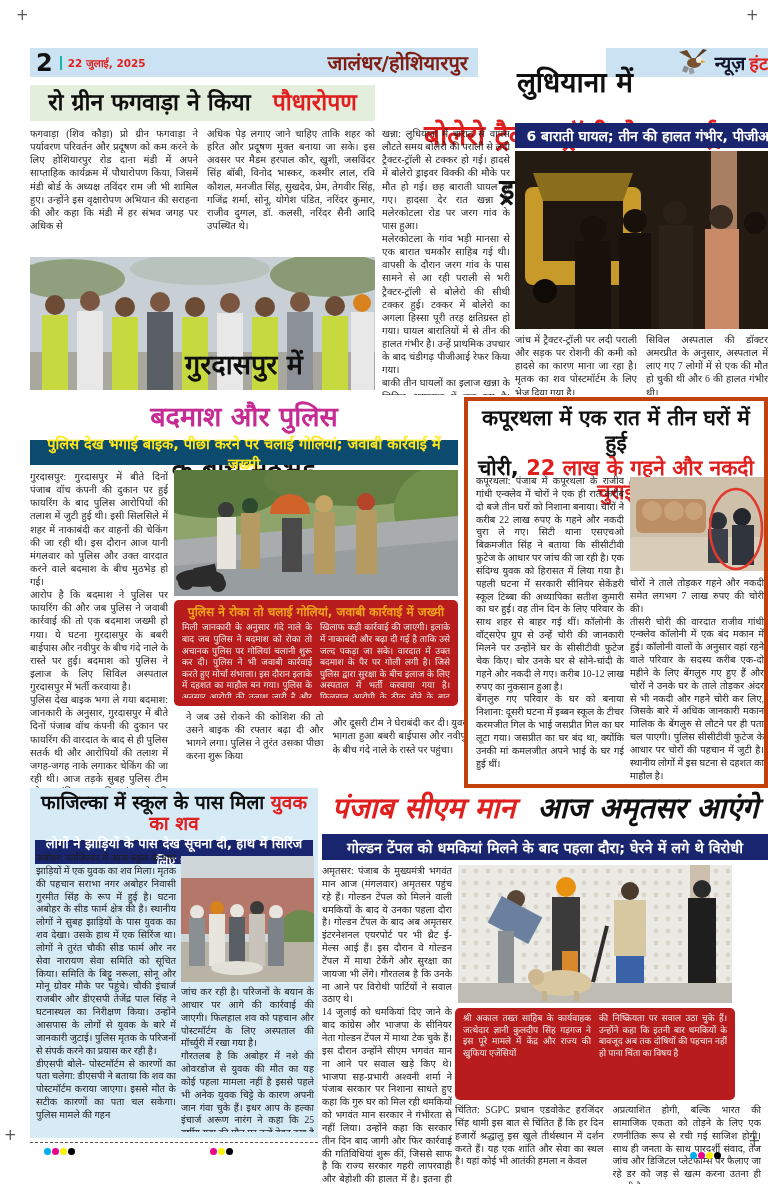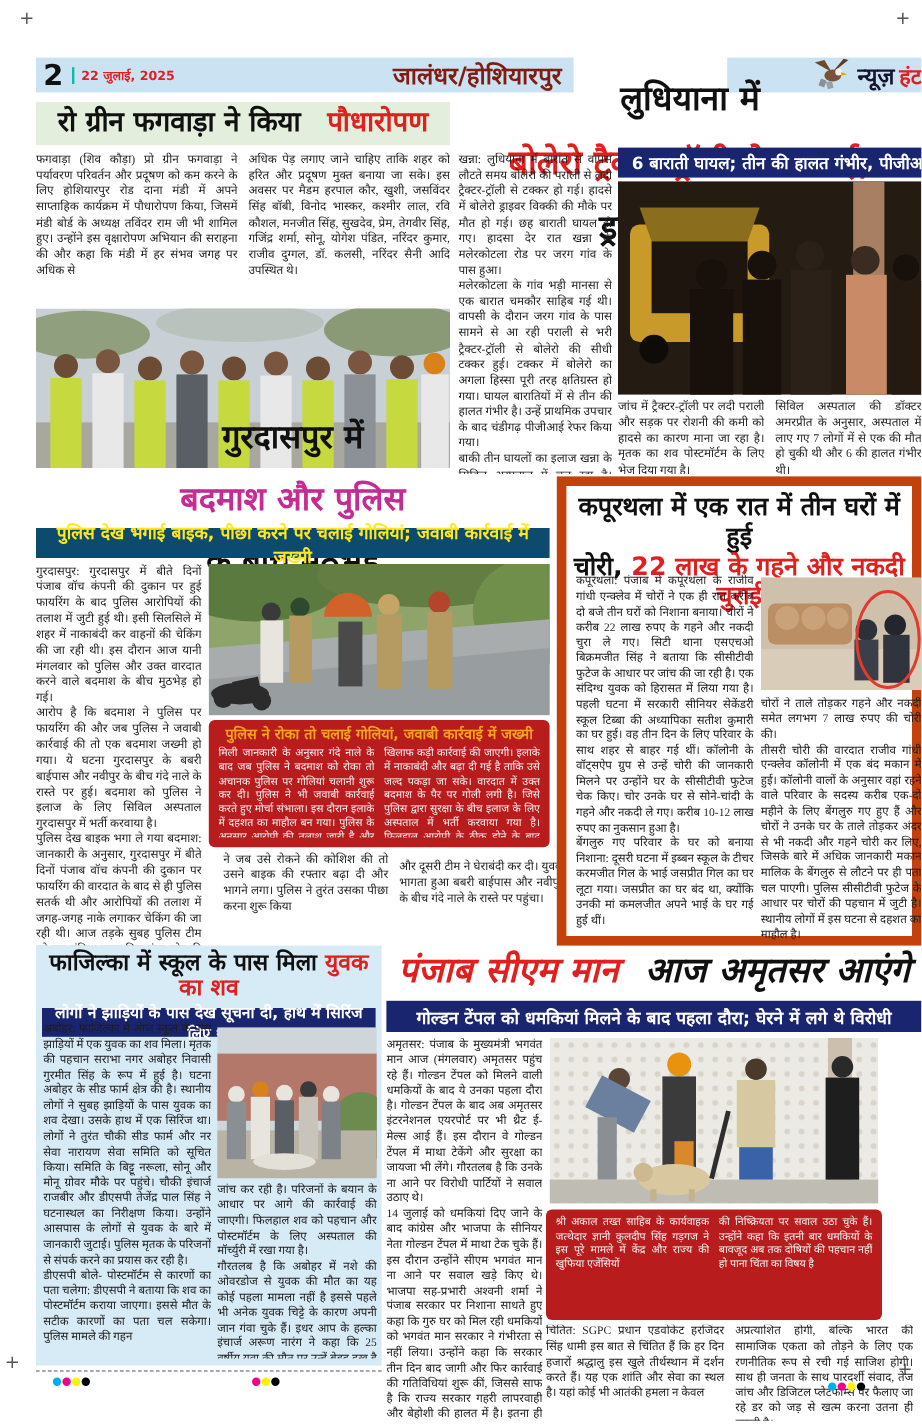--- a/index.html
+++ b/index.html
@@ -21,21 +21,21 @@
        display:flex;align-items:center;justify-content:center;text-align:center;}
   .bar-yellow{color:#ffe71c;background:#0c4a6e;}
   .col{font-size:9.8px;line-height:1.34;color:#1e1e1e;text-align:justify;white-space:pre-line;overflow:hidden;}
   .cols2{display:flex;gap:9px;}
   .cols2 > div{flex:1;}
   .inset{background:#b91c1c;border-radius:5px;padding:5px 8px 6px 8px;box-sizing:border-box;}
   .inset-title{font-family:"DejaVu Sans",sans-serif;font-weight:700;color:#f0a41c;text-align:center;font-size:12px;line-height:1.2;margin-bottom:3px;}
   .inset-cols{display:flex;gap:8px;}
   .inset-cols > div{flex:1;font-size:8.9px;line-height:1.3;color:#f2f2f2;text-align:justify;white-space:pre-line;overflow:hidden;}
   .photo{display:block;}
-  .redbox{border:8px solid #c2410c;box-sizing:border-box;background:#fff;}
+  .redbox{border:4px solid #c2410c;box-sizing:border-box;background:#fff;}
   .dashline{border-top:1.5px dashed #555;}
   .dots{display:flex;gap:1px;}
   .dot{width:7px;height:7px;border-radius:50%;}
   .c{background:#00aeef}.m{background:#ec008c}.y{background:#fff200}.k{background:#000}
 </style>
 </head>
 <body>
 
 <div class="page">
 

